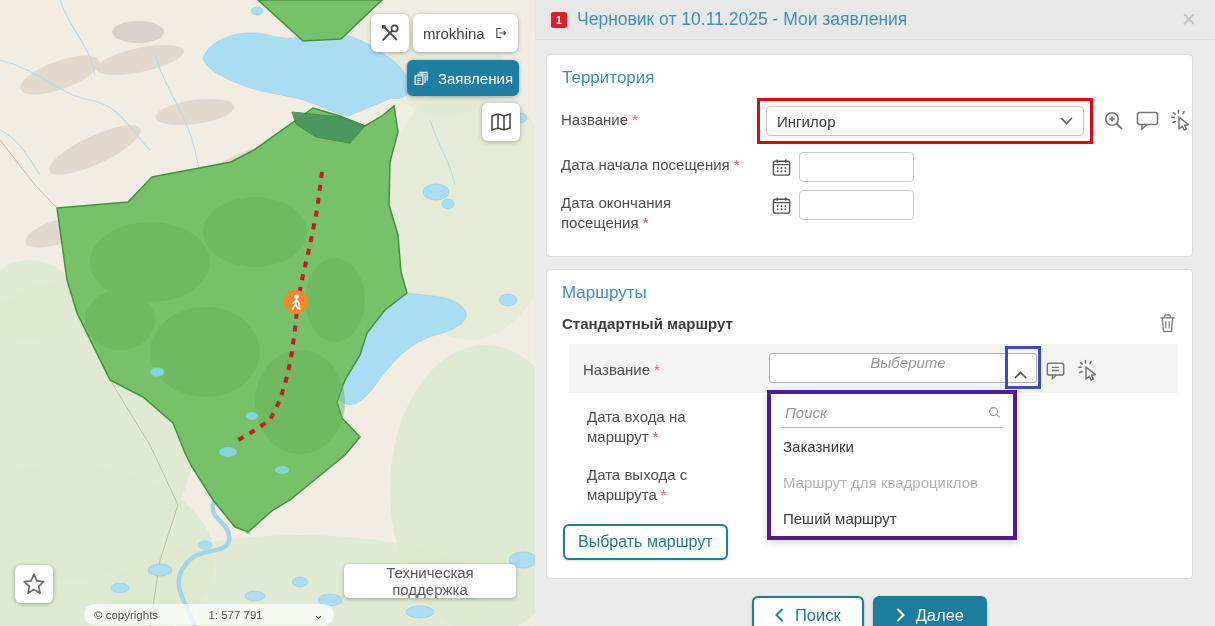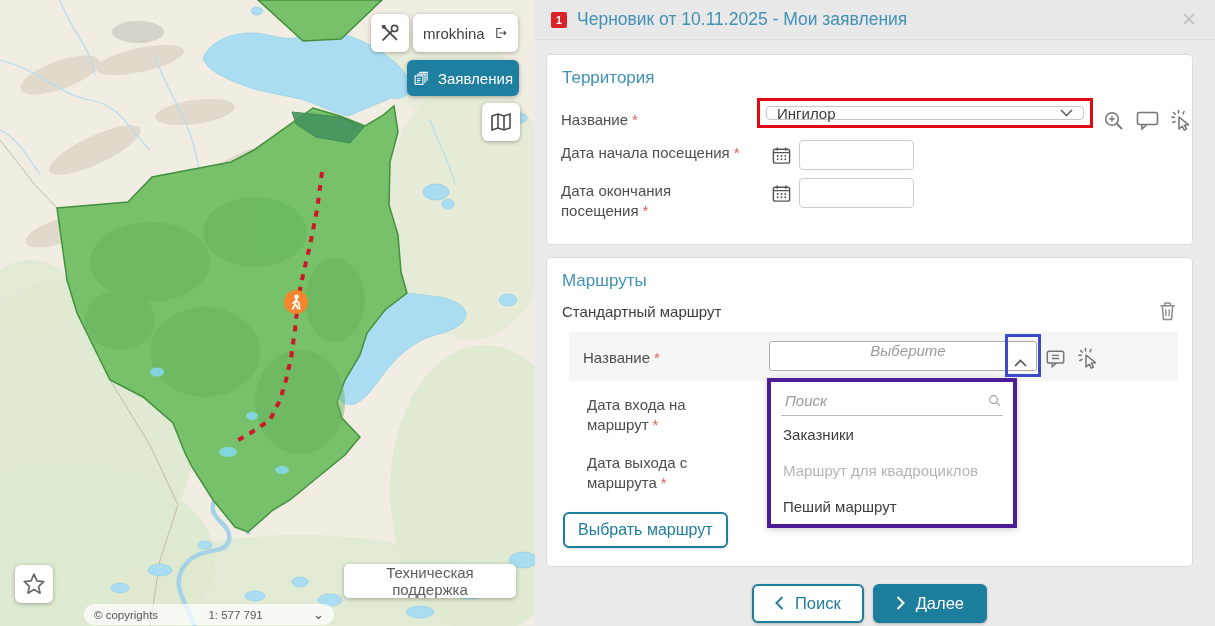--- a/index.html
+++ b/index.html
@@ -43,35 +43,35 @@
   .card{background:#ffffff;border:1px solid #ddd;border-radius:4px;
         padding:11px 14px 14px;margin-bottom:12px;position:relative;}
   .section-title{font-size:17px;color:#4191b5;margin:2px 0 10px 1px;}
   .req{color:#e06060;margin-left:4px;}
 
   .row{display:flex;align-items:flex-start;margin-bottom:6px;}
   .lbl{width:196px;flex:none;font-size:15px;color:#4e4e4e;line-height:1.35;padding-top:12px;}
   .lbl-date{padding-top:5px;}
 
   .red-annot{border:3px solid #e30613;padding:5px 6px;}
-  .select-box{height:14px;border:1px solid #c6c6c6;border-radius:4px;background:#fff;
+  .select-box{height:30px;border:1px solid #c6c6c6;border-radius:4px;background:#fff;
               display:flex;align-items:center;padding:0 10px;width:318px;
               box-sizing:border-box;font-size:15px;color:#3b3b3b;cursor:pointer;}
   .select-box .sel-chev{margin-left:auto;}
   .inline-icons{display:flex;gap:11px;align-items:center;margin-left:10px;padding-top:11px;}
   .icon-btn{background:none;border:none;padding:0;cursor:pointer;color:#767676;
             display:flex;align-items:center;}
 
   .ctrl-date{display:flex;align-items:center;gap:7px;padding-left:14px;padding-top:2px;}
   input.date{width:115px;height:30px;border:1px solid #ccc;border-radius:4px;
              box-sizing:border-box;font-family:inherit;}
 
   
   .route-head{display:flex;justify-content:space-between;align-items:center;
-              margin:4px 1px 10px;}
+              margin:4px 1px 10px;font-weight:bold;}
   .route-head .route-name{font-size:15px;color:#3d3d3d;}
   .name-row{background:#f5f5f5;display:flex;align-items:flex-start;
             padding:9px 14px 10px;margin-left:8px;position:relative;}
   .name-row .lbl{width:186px;padding-top:7px;}
   .combo{width:268px;position:relative;flex:none;}
   .combo-box{height:30px;border:1px solid #b0b0b0;border-radius:3px;background:#fff;
              display:flex;align-items:center;padding-left:10px;box-sizing:border-box;
              cursor:pointer;flex-direction:column;}
   .placeholder{font-style:italic;color:#9a9a9a;font-size:15px;}
   .chev-cell{margin-left:auto;width:32px;align-self:stretch;display:flex;

